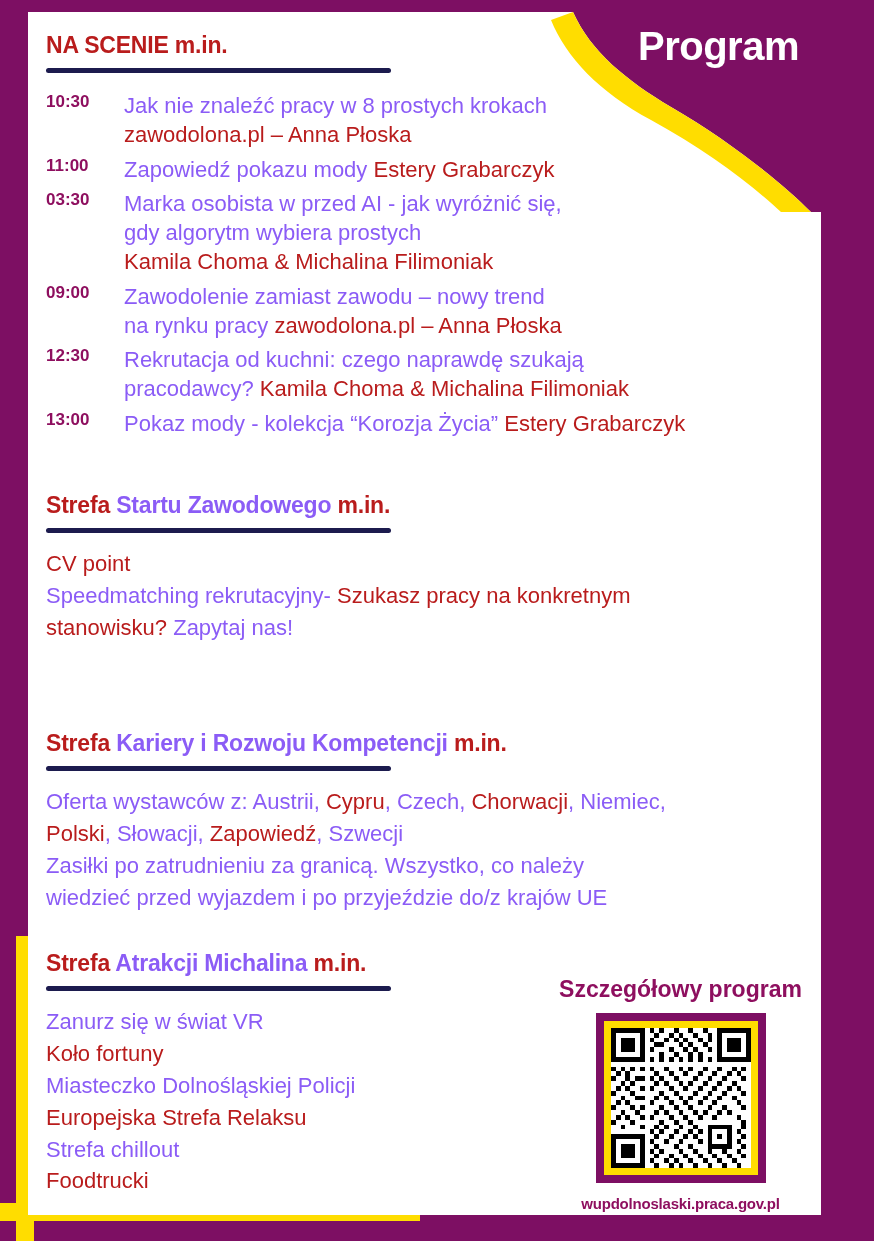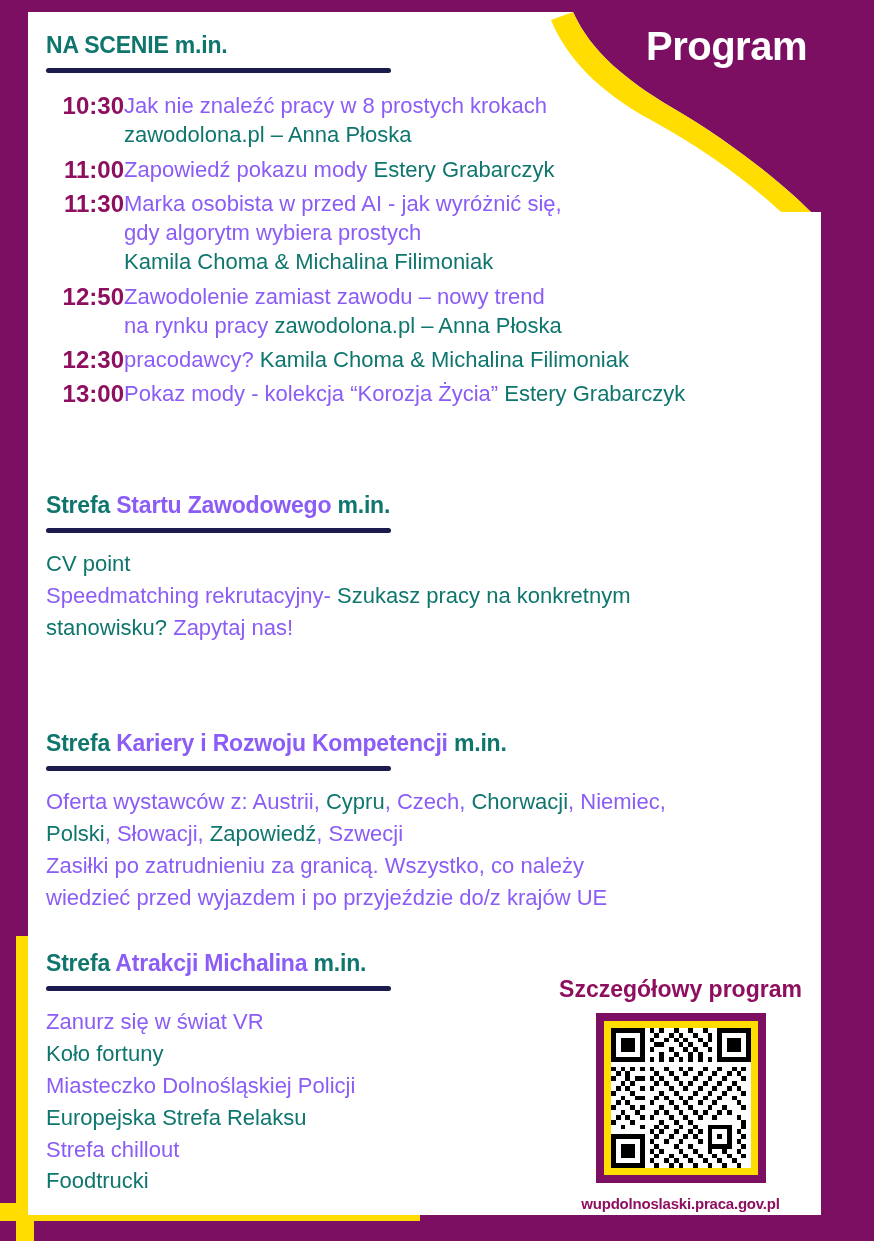--- a/index.html
+++ b/index.html
@@ -54,21 +54,21 @@
     top: 0;
     width: 340px;
     height: 200px;
     z-index: 1;
     pointer-events: none;
   }
 
   
   .program-title {
     position: absolute;
-    right: 14px;
+    right: 22px;
     top: 12px;
     color: #ffffff;
     font-size: 40px;
     font-weight: bold;
     letter-spacing: -0.5px;
     z-index: 4;
   }
 
   
   .sec-head {
@@ -78,37 +78,37 @@
     white-space: nowrap;
   }
   .rule {
     height: 5px;
     background: #1c1b4e;
     border-radius: 3px;
     width: 345px;
     margin-top: 9px;
   }
 
-  .c-mag { color: #0f766e; }
+  .c-mag { color: #b91c1c; }
   .c-nav { color: #8b5cf6; }
 
   
   .sched { margin-top: 18px; }
   .sched-row {
     display: flex;
     align-items: flex-start;
     margin-bottom: 5px;
   }
   .sched-time {
     color: #8e0f5f;
-    font-size: 24px;
+    font-size: 17px;
     font-weight: bold;
     width: 78px;
     flex: 0 0 78px;
-    text-align: right;
+    text-align: left;
     padding-top: 1px;
   }
   .sched-lines {
     font-size: 22px;
     line-height: 1.33;
     flex: 1;
   }
   .sched-line { white-space: nowrap; }
 
   
@@ -227,49 +227,52 @@
       <div class="sched-row">
         <div class="sched-time">11:00</div>
         <div class="sched-lines">
           <div class="sched-line">
             <span class="c-nav">Zapowiedź pokazu mody </span><span class="c-mag">Estery Grabarczyk</span>
           </div>
         </div>
       </div>
 
       <div class="sched-row">
-        <div class="sched-time">11:30</div>
+        <div class="sched-time">03:30</div>
         <div class="sched-lines">
           <div class="sched-line">
             <span class="c-nav">Marka osobista w przed AI - jak wyróżnić się,</span>
           </div>
           <div class="sched-line">
             <span class="c-nav">gdy algorytm wybiera prostych</span>
           </div>
           <div class="sched-line">
             <span class="c-mag">Kamila Choma &amp; Michalina Filimoniak</span>
           </div>
         </div>
       </div>
 
       <div class="sched-row">
-        <div class="sched-time">12:50</div>
+        <div class="sched-time">09:00</div>
         <div class="sched-lines">
           <div class="sched-line">
             <span class="c-nav">Zawodolenie zamiast zawodu – nowy trend</span>
           </div>
           <div class="sched-line">
             <span class="c-nav">na rynku pracy </span><span class="c-mag">zawodolona.pl – Anna Płoska</span>
           </div>
         </div>
       </div>
 
       <div class="sched-row">
         <div class="sched-time">12:30</div>
         <div class="sched-lines">
+          <div class="sched-line">
+            <span class="c-nav">Rekrutacja od kuchni: czego naprawdę szukają</span>
+          </div>
           <div class="sched-line">
             <span class="c-nav">pracodawcy? </span><span class="c-mag">Kamila Choma &amp; Michalina Filimoniak</span>
           </div>
         </div>
       </div>
 
       <div class="sched-row">
         <div class="sched-time">13:00</div>
         <div class="sched-lines">
           <div class="sched-line">

